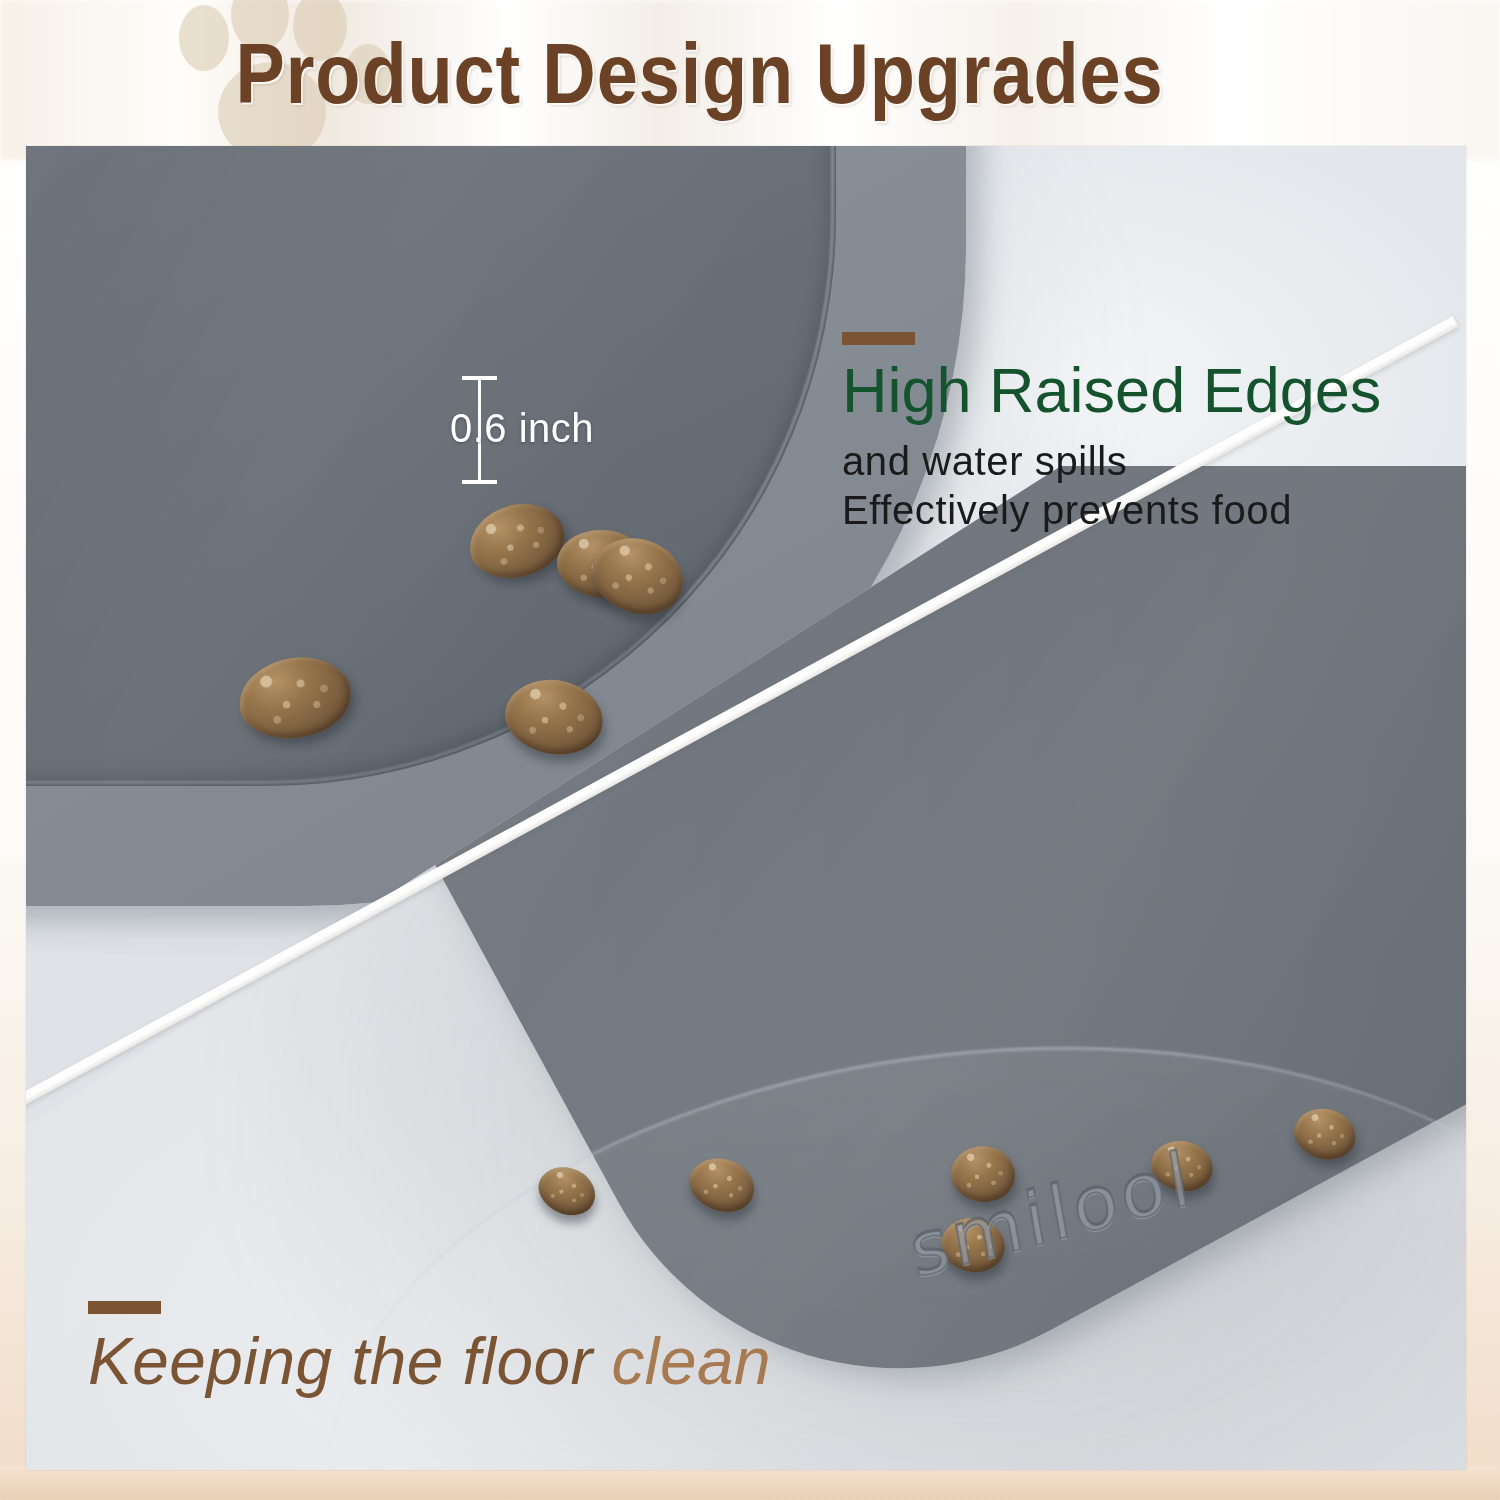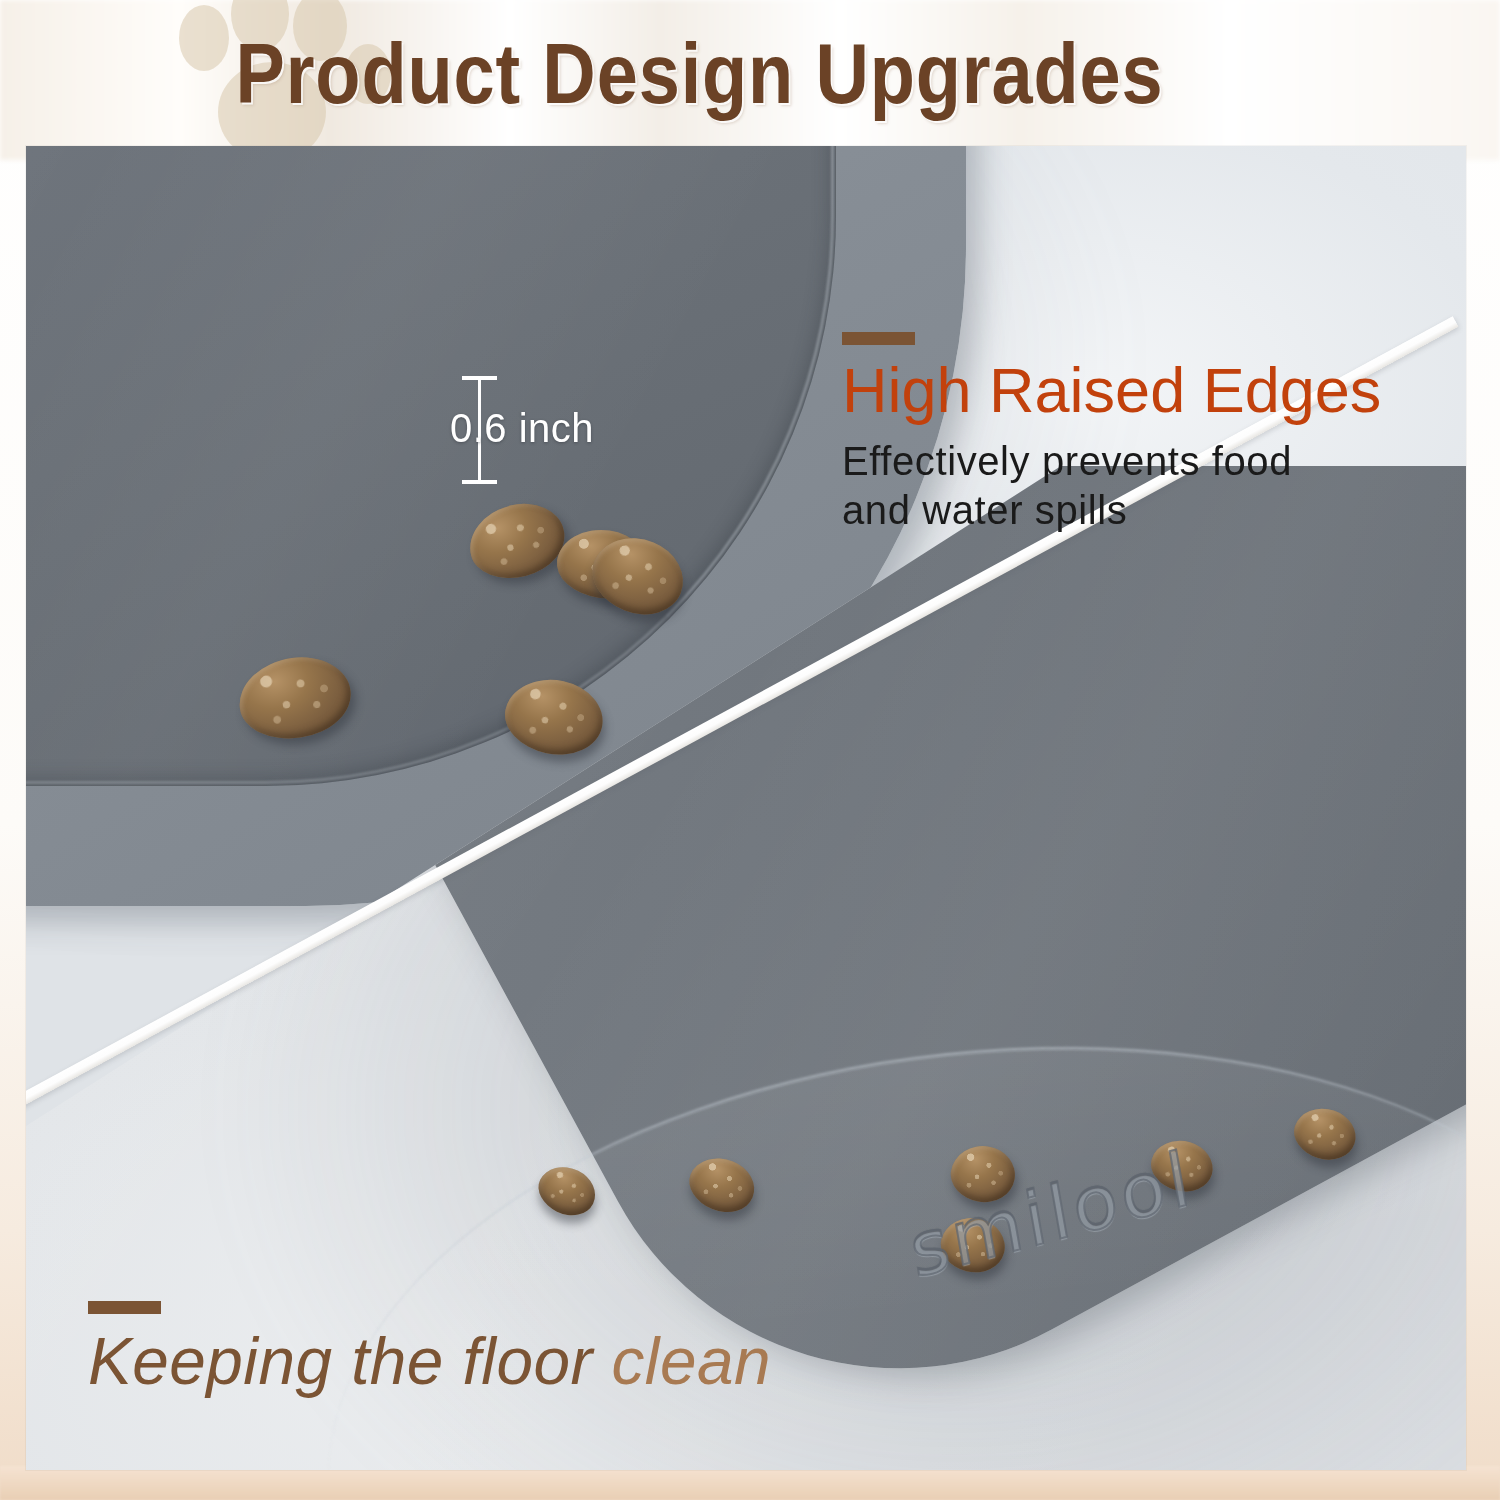--- a/index.html
+++ b/index.html
@@ -239,21 +239,21 @@
   }
 
   
   .accent-bar {
     width:73px; height:13px; background:#7B5434; margin-bottom:12px;
   }
   .callout-tr {
     position:absolute; left:816px; top:186px; width:640px;
   }
   .callout-tr .head {
-    font-size:63px; color:#c2410c; line-height:1.05;
+    font-size:63px; color:#14532d; line-height:1.05;
     font-family:"Liberation Sans", sans-serif;
     white-space:nowrap;
   }
   .callout-tr .sub {
     margin-top:14px;
     font-size:40px; color:#1a1a1a; line-height:1.22;
     font-family:"Liberation Sans Narrow","Liberation Sans", sans-serif;
     letter-spacing:.6px;
   }
 
@@ -354,22 +354,22 @@
       <div class="dim-cap-t"></div>
       <div class="dim-line"></div>
       <div class="dim-cap-b"></div>
       <div class="dim-label">0.6 inch</div>
     </div>
 
     <div class="callout-tr">
       <div class="accent-bar"></div>
       <div class="head">High Raised Edges</div>
       <div class="sub">
+        <div>and water spills</div>
         <div>Effectively prevents food</div>
-        <div>and water spills</div>
       </div>
     </div>
 
     <div class="callout-bl">
       <div class="accent-bar"></div>
       <div class="head"><span>Keeping the floor </span><span class="light">clean</span></div>
     </div>
 
   </div>
 </div>

